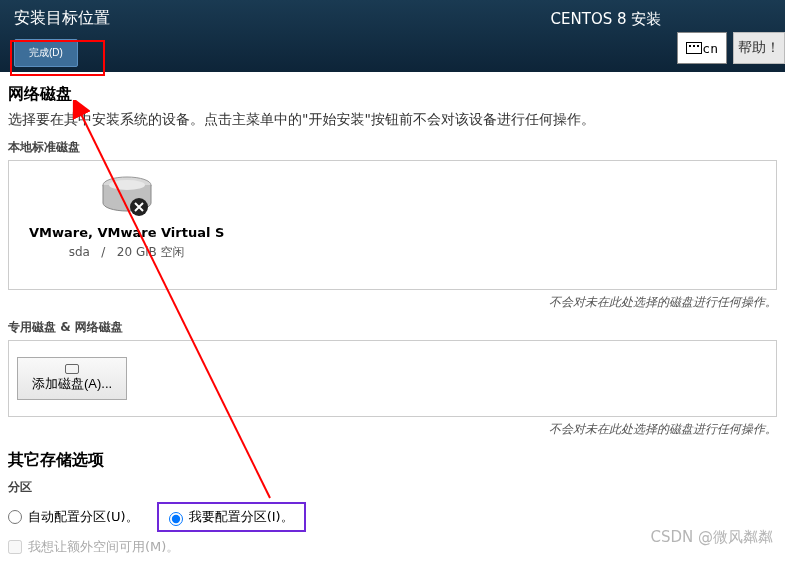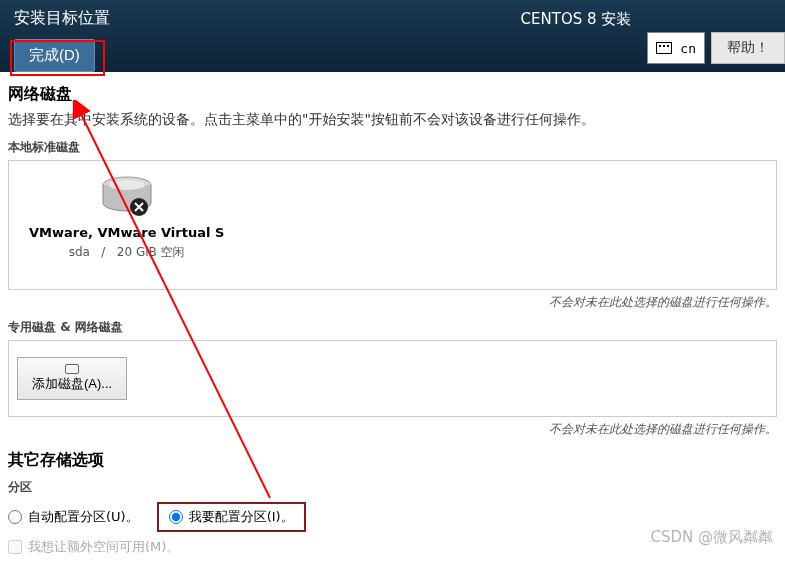--- a/index.html
+++ b/index.html
@@ -1,27 +1,27 @@
 <!DOCTYPE html>
 <html><head>
   <meta charset="utf-8">
   <style>
     * { margin: 0; padding: 0; box-sizing: border-box; }
     body { font-family: "DejaVu Sans", "Microsoft YaHei", sans-serif; font-size: 13px; background: #fff; width: 785px; height: 561px; overflow: hidden; position: relative; }
     
     .header { background: linear-gradient(to bottom, #1a3a52 0%, #0d2438 100%); height: 72px; color: #fff; position: relative; padding: 8px 14px; }
     .page-title { font-size: 16px; font-weight: normal; }
-    .done-btn { margin-top: 10px; background: #3d6e99; color: #fff; border: 1px solid #5a8fc0; padding: 6px 14px; font-size: 15px; cursor: pointer; border-radius: 2px; }
+    .done-btn { margin-top: 10px; background: #3d6e99; color: #fff; border: 1px solid #5a8fc0; padding: 6px 14px; font-size: 10px; cursor: pointer; border-radius: 2px; }
     .done-highlight { position: absolute; top: 40px; left: 10px; width: 95px; height: 36px; border: 2px solid #ff0000; pointer-events: none; }
     .header-right { position: absolute; right: 0; top: 8px; display: flex; align-items: flex-start; gap: 8px; }
     .distro-label { font-size: 15px; margin-right: 8px; padding-top: 2px; }
-    .lang-indicator { background: #fff; color: #000; border: 1px solid #888; padding: 4px 8px; font-family: monospace; font-size: 13px; display: flex; align-items: center; gap: 8px; margin-top: 24px; }
+    .lang-indicator { background: #fff; color: #000; border: 1px solid #888; padding: 4px 8px; font-family: monospace; font-size: 13px; display: flex; align-items: center; gap: 0; margin-top: 24px; }
     .lang-indicator .kbd-icon { width: 16px; height: 12px; border: 1px solid #000; display: inline-block; position: relative; }
     .lang-indicator .kbd-icon::before { content: ""; position: absolute; inset: 2px; border-top: 2px dotted #000; }
-    .help-btn { background: #e8e8e8; color: #333; border: 1px solid #bbb; padding: 6px 15px; font-size: 14px; cursor: pointer; margin-top: 24px; }
+    .help-btn { background: #e8e8e8; color: #333; border: 1px solid #bbb; padding: 6px 4px; font-size: 14px; cursor: pointer; margin-top: 24px; }
     
     .content { padding: 0 8px; }
     .section-title { font-size: 16px; font-weight: bold; margin-top: 12px; margin-bottom: 6px; }
     .section-desc { font-size: 14px; color: #333; margin-bottom: 10px; }
     .sub-section-title { font-size: 12px; font-weight: bold; color: #444; margin: 8px 0 4px 0; }
     
     .disk-panel { border: 1px solid #ccc; padding: 10px; background: #fff; min-height: 130px; }
     .disk-item { display: inline-block; text-align: center; margin: 0 10px; }
     .disk-size-top { font-size: 13px; color: #333; margin-bottom: 4px; }
     .disk-icon-wrap { width: 60px; height: 48px; margin: 0 auto 6px; position: relative; }
@@ -32,21 +32,21 @@
     .note-right { text-align: right; font-size: 12px; font-style: italic; color: #555; margin: 4px 0; }
     
     .add-disk-btn { background: linear-gradient(#f9f9f9, #e6e6e6); border: 1px solid #aaa; padding: 6px 14px; font-size: 13px; cursor: pointer; display: inline-flex; flex-direction: column; align-items: center; gap: 1px; margin: 8px 0; }
     .add-disk-btn .sd-icon { width: 14px; height: 10px; border: 1px solid #666; border-radius: 2px; }
     
     .partition-row { display: flex; align-items: center; gap: 18px; margin: 6px 0; }
     .radio-wrap { display: flex; align-items: center; gap: 6px; cursor: pointer; }
     .radio-wrap input[type="radio"] { width: 14px; height: 14px; }
     .check-wrap { display: flex; align-items: center; gap: 6px; margin: 6px 0; color: #aaa; }
     .check-wrap input[type="checkbox"] { width: 14px; height: 14px; }
-    .radio-highlight { border: 2px solid #7f1d1d; padding: 4px 10px; }
+    .radio-highlight { border: 2px solid #6d28d9; padding: 4px 10px; align-items: flex-end; }
     
     .arrow-svg { position: absolute; top: 100px; left: 40px; width: 300px; height: 410px; pointer-events: none; z-index: 10; }
     
     .watermark { position: absolute; right: 12px; bottom: 14px; color: rgba(120,120,120,0.55); font-size: 15px; pointer-events: none; }
   </style>
 </head>
 <body>
 
 <div class="header">
   <div class="page-title">安装目标位置</div>

